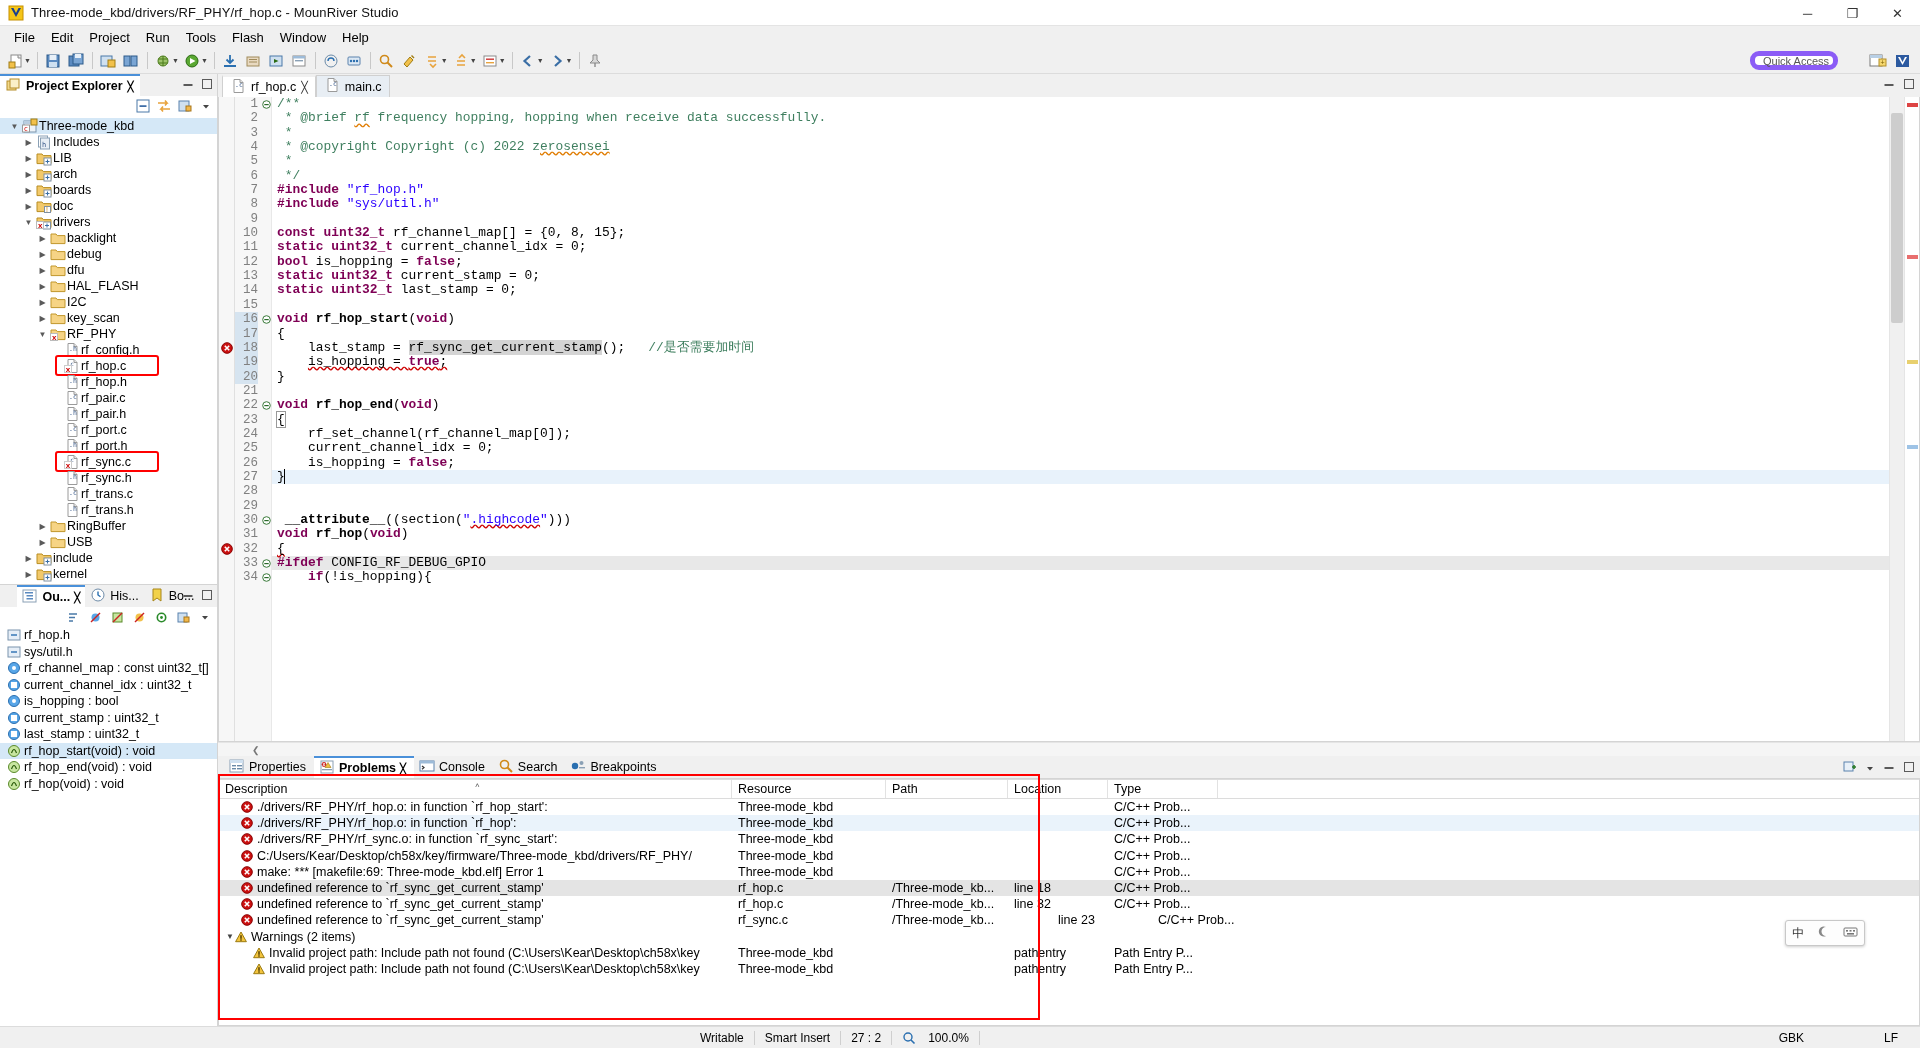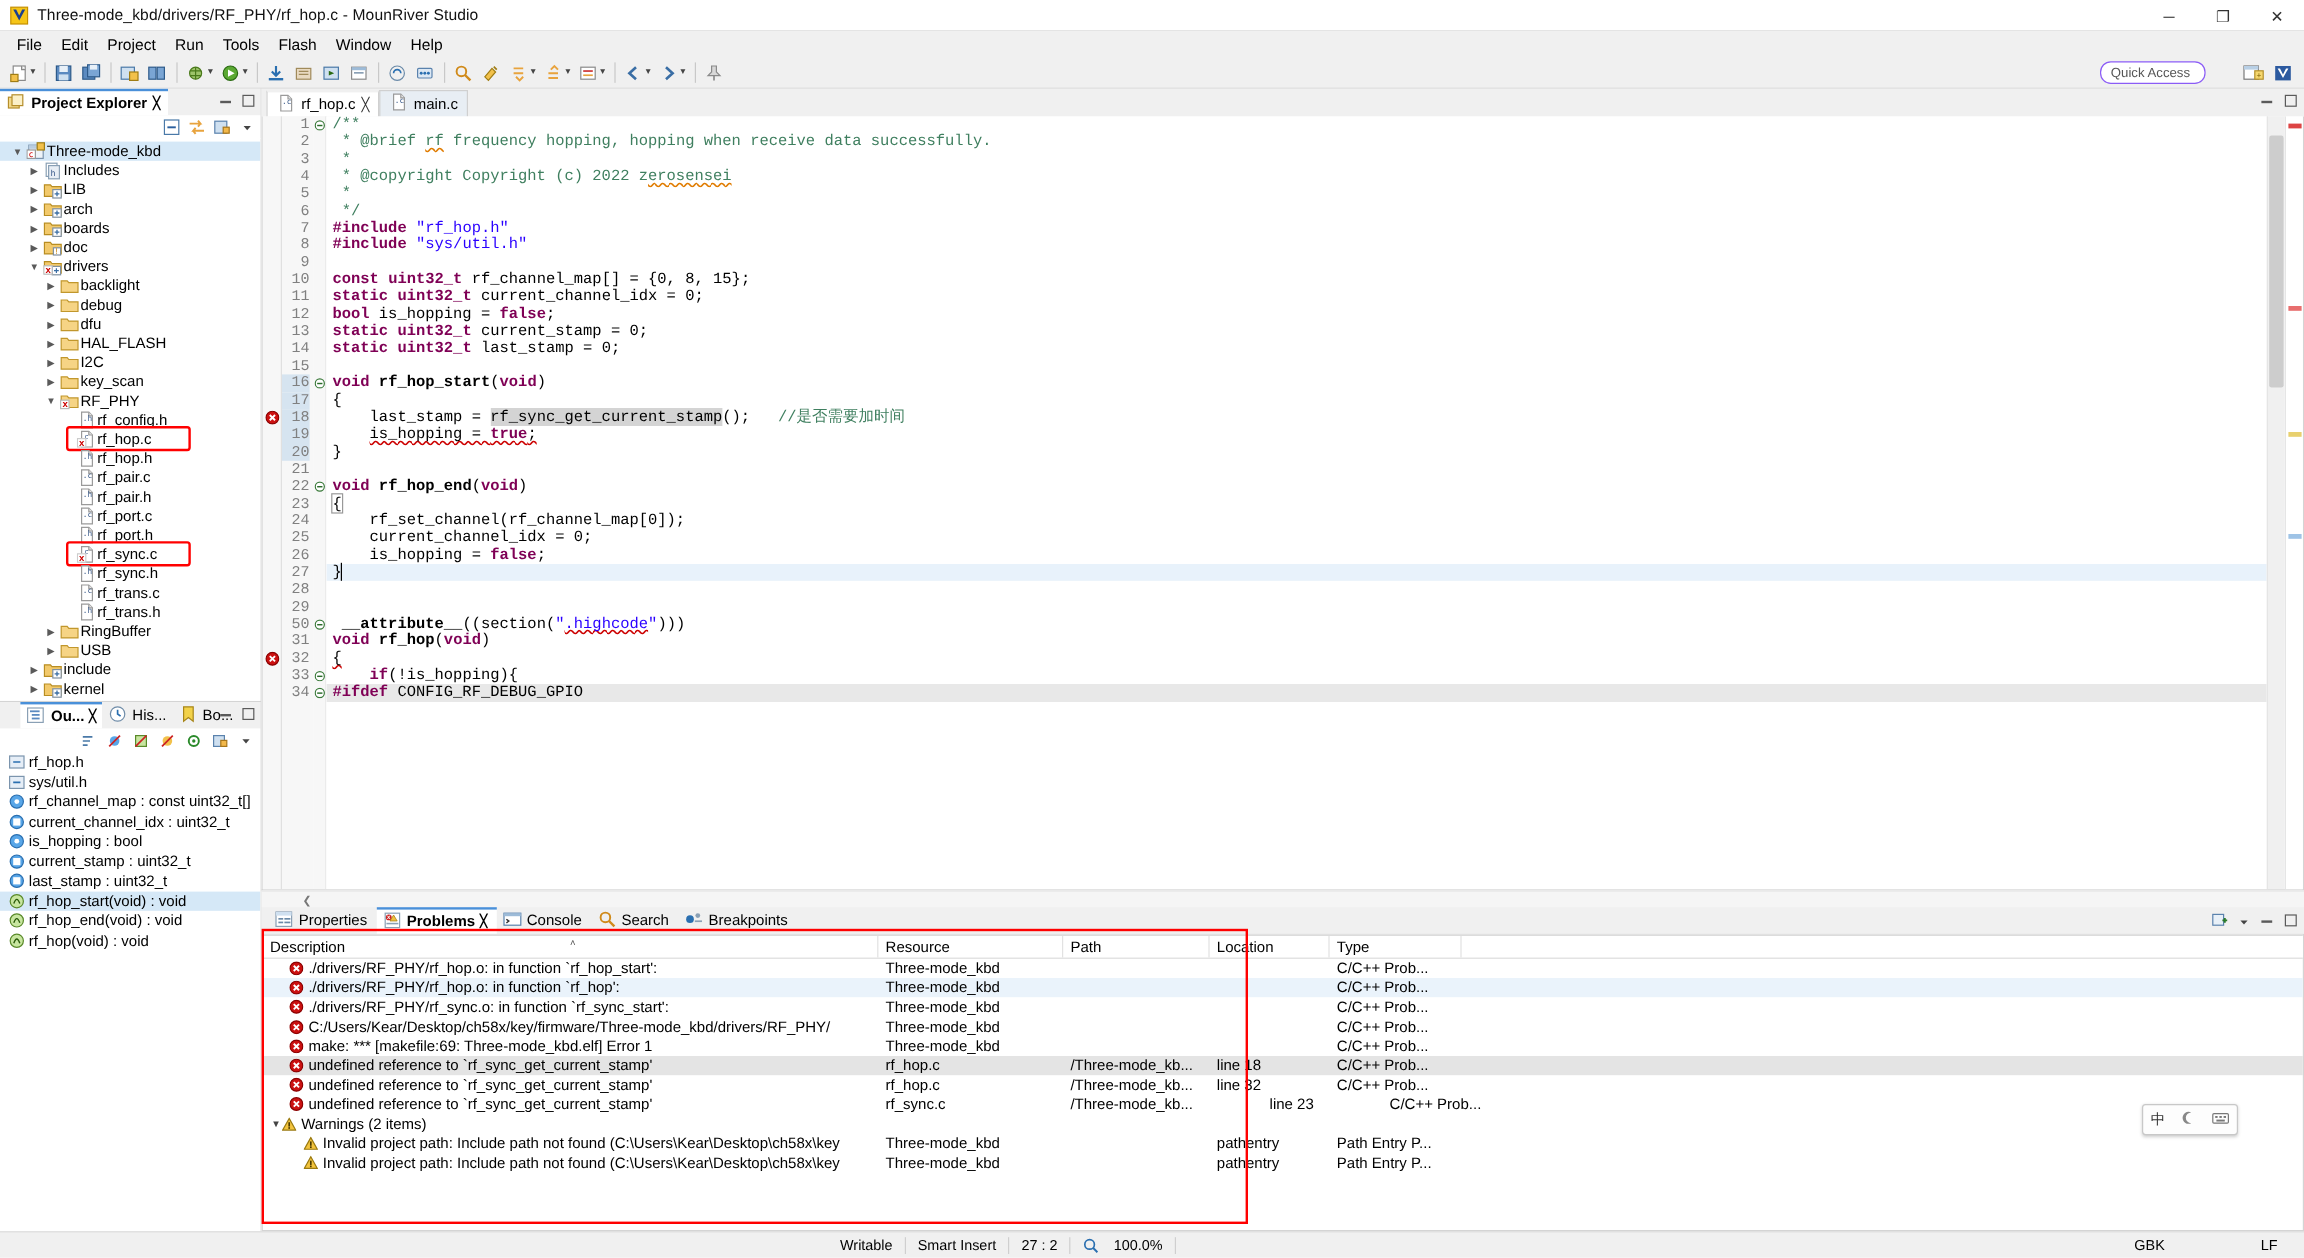--- a/index.html
+++ b/index.html
@@ -38,21 +38,21 @@
   }
   .tb-group { display: flex; align-items: center; }
   .tb-btn {
     width: 21px; height: 21px; margin: 0 1px; position: relative;
     display: inline-flex; align-items: center; justify-content: center;
   }
   .tb-sep { width: 1px; height: 17px; background: #c8c8c8; margin: 0 4px; }
   .tb-arrow { font-size: 7px; color: #444; margin-left: -3px; margin-right: 2px; }
   .quick-access {
     position: absolute; right: 82px; top: 3px; width: 88px; height: 19px;
-    background: #fff; border: 1px solid #8b5cf6; border-radius: 9px;
+    background: #fff; border: 5px solid #8b5cf6; border-radius: 9px;
     font-size: 11px; color: #555; display: flex; align-items: center; padding-left: 8px;
   }
   .perspective-btns { position: absolute; right: 6px; top: 3px; display: flex; gap: 3px; }
   .persp {
     width: 22px; height: 20px; display: flex; align-items: center; justify-content: center;
   }
 
   
   .body { flex: 1; display: flex; min-height: 0; }
   .leftcol { width: 218px; display: flex; flex-direction: column; background: #f0f0f0; }
@@ -1057,21 +1057,21 @@
               <div class="gutline curblock">20</div>
               <div class="gutline">21</div>
               <div class="gutline">22</div>
               <div class="gutline">23</div>
               <div class="gutline">24</div>
               <div class="gutline">25</div>
               <div class="gutline">26</div>
               <div class="gutline">27</div>
               <div class="gutline">28</div>
               <div class="gutline">29</div>
-              <div class="gutline">50</div>
+              <div class="gutline">30</div>
               <div class="gutline">31</div>
               <div class="gutline">32</div>
               <div class="gutline">33</div>
               <div class="gutline">34</div>
             </div>
           <div class="ed-fold" id="ed-fold">
               <div style="height: 14.35px; display: flex; align-items: center; justify-content: center;">
                 <svg width="9" height="9" viewBox="0 0 9 9">
                   <circle cx="4.5" cy="4.5" r="3.8" fill="#fff" stroke="#3a7a3a"></circle>
                   <rect x="2.3" y="4" width="4.4" height="1.2" fill="#2a6a2a"></rect>
@@ -1162,22 +1162,22 @@
               <div class="codeline"><span style="outline:1px solid #999">{</span></div>
               <div class="codeline">    rf_set_channel(rf_channel_map[0]);</div>
               <div class="codeline">    current_channel_idx = 0;</div>
               <div class="codeline">    is_hopping = <span class="kw">false</span>;</div>
               <div class="codeline curline">}<span style="border-left:1px solid #000;margin-left:-1px">&nbsp;</span></div>
               <div class="codeline"></div>
               <div class="codeline"></div>
               <div class="codeline"> <b>__attribute__</b>((section(<span class="str">"</span><span class="str squig">.highcode</span><span class="str">"</span>)))</div>
               <div class="codeline"><span class="kw">void</span> <b>rf_hop</b>(<span class="kw">void</span>)</div>
               <div class="codeline"><span class="squig">{</span></div>
+              <div class="codeline hl"><span class="pre">#ifdef</span> CONFIG_RF_DEBUG_GPIO</div>
               <div class="codeline">    <span class="kw">if</span>(!is_hopping){</div>
-              <div class="codeline hl"><span class="pre">#ifdef</span> CONFIG_RF_DEBUG_GPIO</div>
             </div>
           <div class="ed-vscroll">
             <div class="ed-thumb" style="top:16px;height:210px;"></div>
           </div>
           <div class="ed-overview">
             <div class="ov-mark" style="top:6px;background:#d44;"></div>
             <div class="ov-mark" style="top:158px;background:#e86e6e;"></div>
             <div class="ov-mark" style="top:263px;background:#e8d06e;"></div>
             <div class="ov-mark" style="top:348px;background:#9ec3e6;"></div>
           </div>

